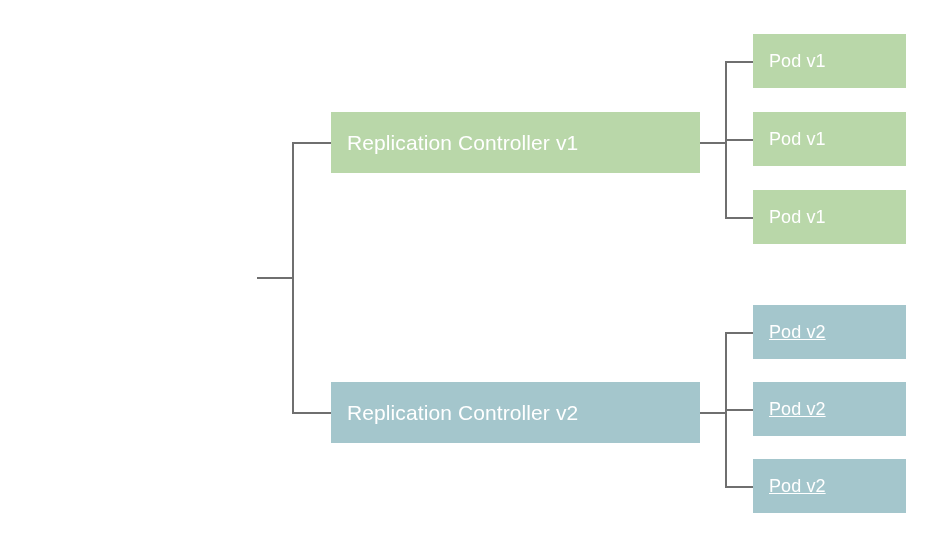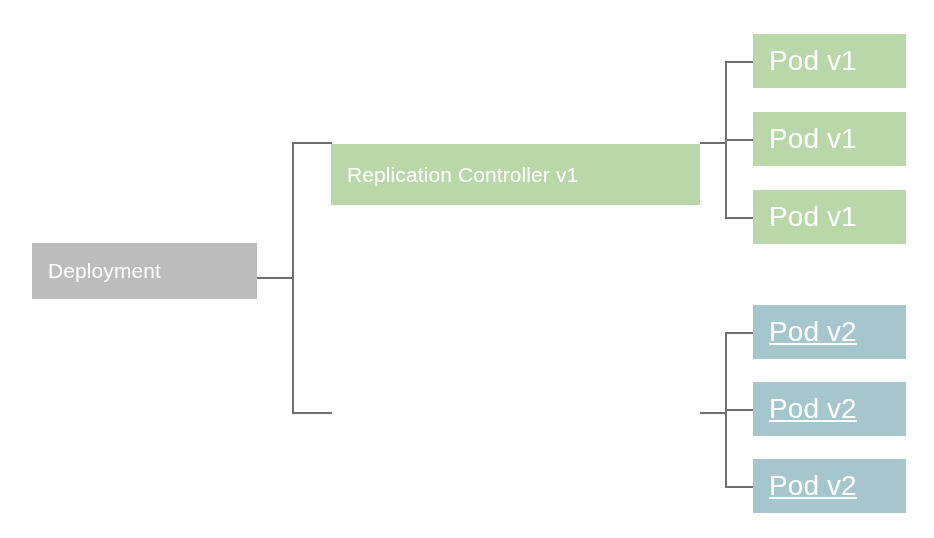--- a/index.html
+++ b/index.html
@@ -38,28 +38,28 @@
     width: 225px;
     height: 56px;
     font-size: 21px;
   }
   .node-rc {
     left: 331px;
     width: 369px;
     height: 61px;
     font-size: 21px;
   }
-  .node-rc-v1 { background: #b9d7a9; top: 112px; margin-top: 32px; }
+  .node-rc-v1 { background: #b9d7a9; top: 112px; }
   .node-rc-v2 { background: #a4c6cc; top: 382px; }
 
   .node-pod {
     left: 753px;
     width: 153px;
     height: 54px;
-    font-size: 28px;
+    font-size: 18px;
   }
   .pod-green { background: #b9d7a9; }
   .pod-blue  { background: #a4c6cc; text-decoration: underline; }
 
   .pod-g1 { top: 34px; }
   .pod-g2 { top: 112px; }
   .pod-g3 { top: 190px; }
   .pod-b1 { top: 305px; }
   .pod-b2 { top: 382px; }
   .pod-b3 { top: 459px; }
@@ -96,24 +96,24 @@
   <div class="conn-h" style="left:725px; top:61px; width:29px;"></div>
   <div class="conn-h" style="left:725px; top:139px; width:29px;"></div>
   <div class="conn-h" style="left:725px; top:217px; width:29px;"></div>
 
   <div class="conn-h" style="left:700px; top:412px; width:27px;"></div>
   <div class="conn-v" style="left:725px; top:332px; height:154px;"></div>
   <div class="conn-h" style="left:725px; top:332px; width:29px;"></div>
   <div class="conn-h" style="left:725px; top:409px; width:29px;"></div>
   <div class="conn-h" style="left:725px; top:486px; width:29px;"></div>
 
-  <div class="node node-deployment">Deployment</div>
 
   <div class="node node-rc node-rc-v1">Replication Controller v1</div>
 
+  <div class="node node-rc node-rc-v2">Replication Controller v2</div>
 
   <div class="node node-pod pod-green pod-g1">Pod v1</div>
   <div class="node node-pod pod-green pod-g2">Pod v1</div>
   <div class="node node-pod pod-green pod-g3">Pod v1</div>
 
   <div class="node node-pod pod-blue pod-b1">Pod v2</div>
   <div class="node node-pod pod-blue pod-b2">Pod v2</div>
   <div class="node node-pod pod-blue pod-b3">Pod v2</div>
 
 </div>

